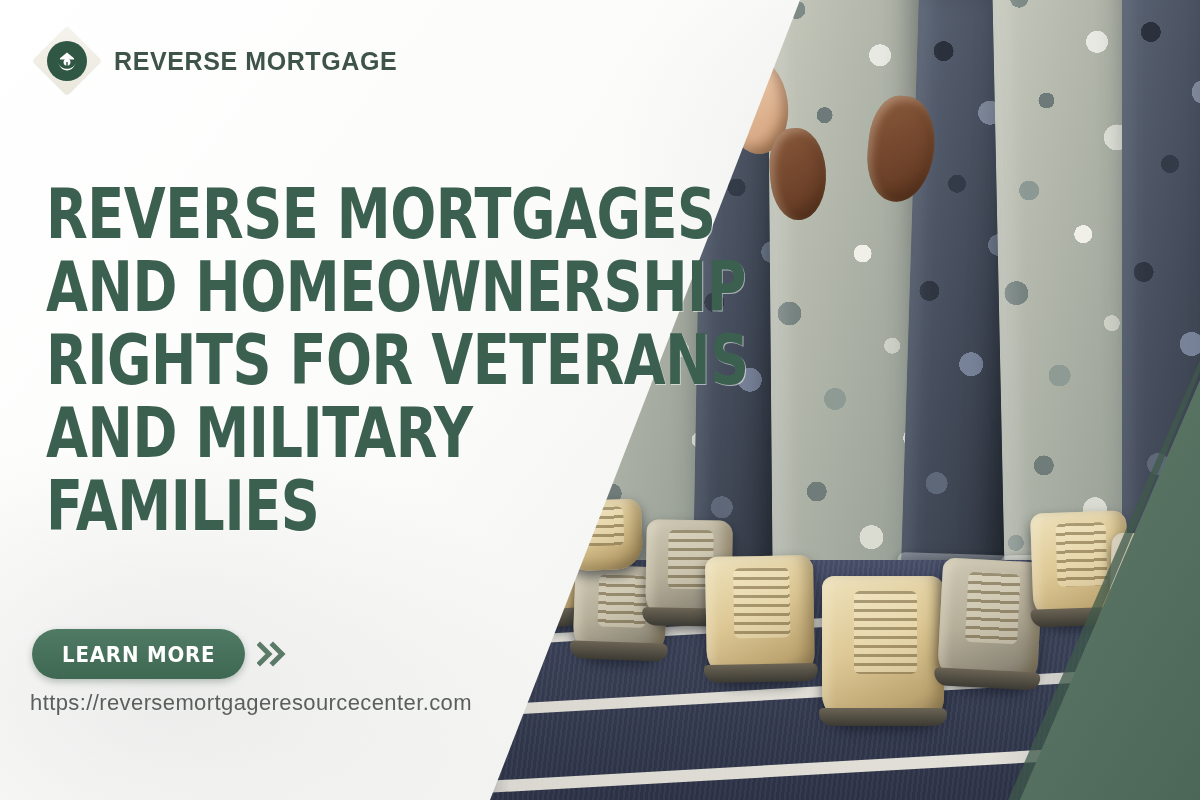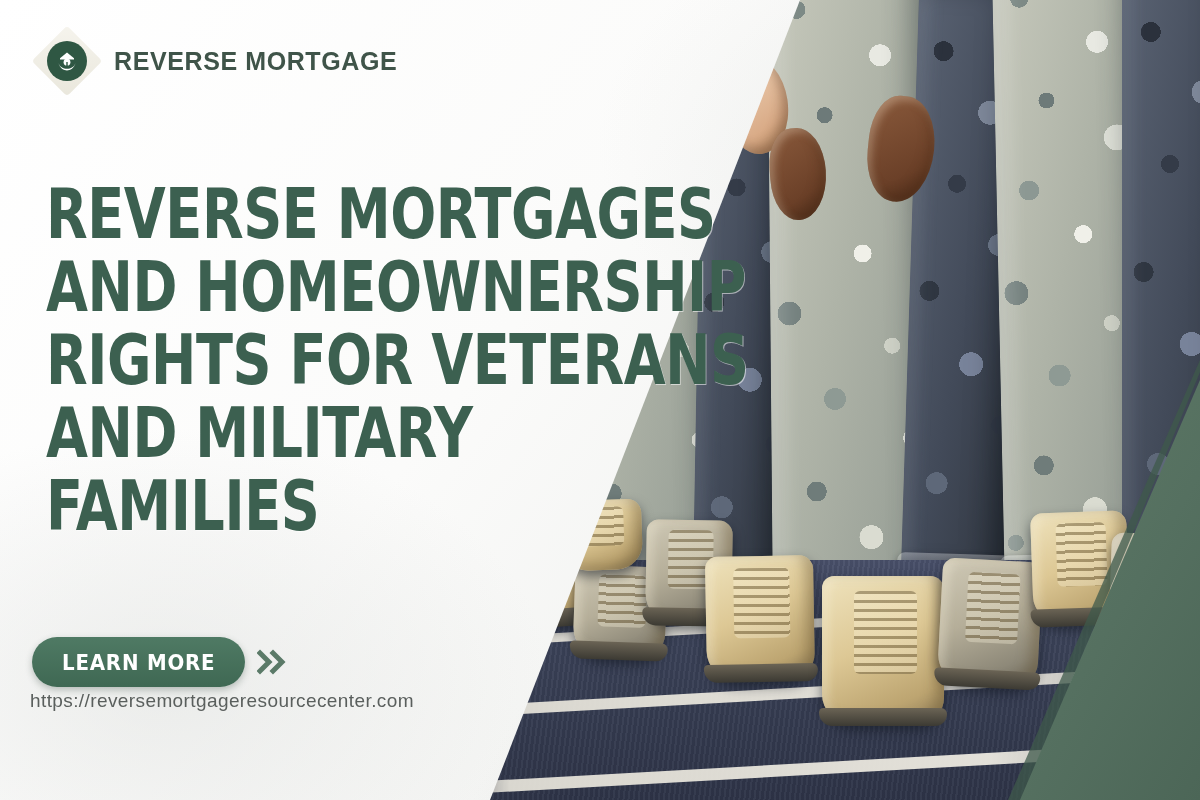--- a/index.html
+++ b/index.html
@@ -191,39 +191,39 @@
     text-transform:uppercase;
     transform:scaleX(.86);
     transform-origin:left top;
     text-shadow:1px 1px 0 rgba(255,255,255,.55);
   }
   .headline span { display:block; white-space:nowrap; }
 
   
   .cta-row {
     position:absolute; left:32px; top:629px;
-    display:flex; align-items:center; gap:12px;margin-top:8px;
+    display:flex; align-items:center; gap:12px;
   }
   .cta-btn {
     display:inline-flex; align-items:center; justify-content:center;
     min-width:176px; height:50px; padding:0 30px;
     border:none; border-radius:25px;
     background:linear-gradient(180deg,#4f7a64 0%, #3f6853 100%);
     box-shadow:0 3px 7px rgba(50,70,60,.3);
     color:#ffffff;
     font-family:"Liberation Sans Narrow","DejaVu Sans Condensed","Liberation Sans", sans-serif;
     font-size:22px; font-weight:bold; letter-spacing:.8px;
     text-transform:uppercase;
     cursor:pointer;
   }
   .cta-chevrons { display:flex; align-items:center; color:#5b7a68; }
 
   .url {
     position:absolute; left:30px; top:690px;
-    font-size:19px; letter-spacing:.4px;
+    font-size:22px; letter-spacing:.4px;
     color:#5a5f5d;
     white-space:nowrap;
   }
 </style>
 </head>
 <body>
 
 <div id="banner">
 
   <div class="photo-layer">

